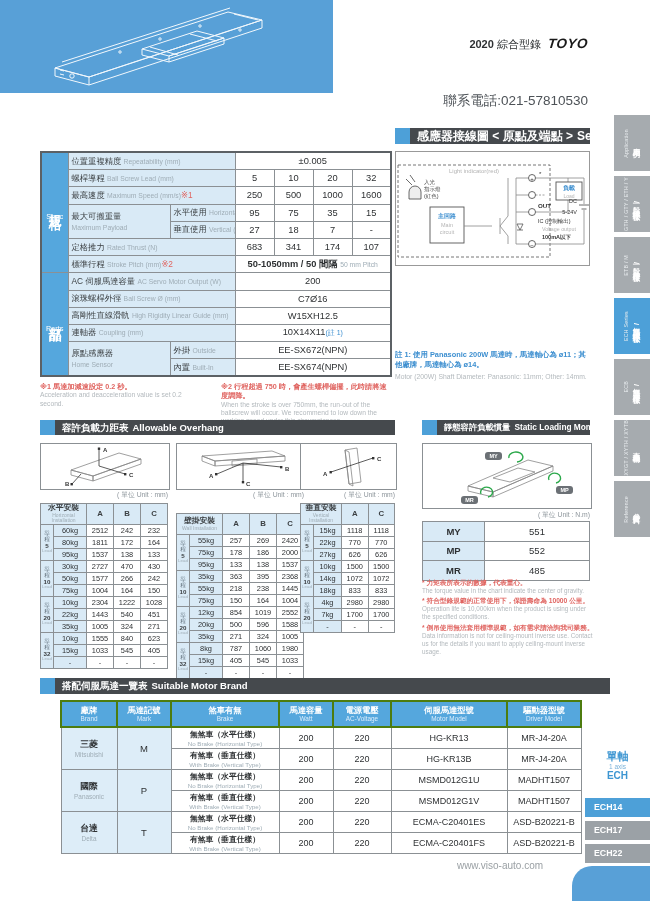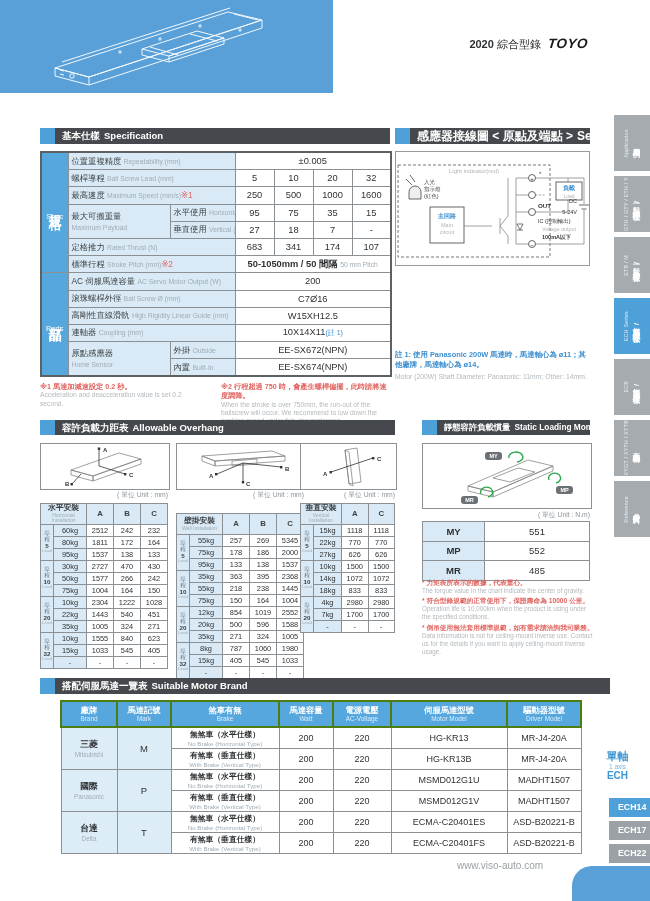--- a/index.html
+++ b/index.html
@@ -87,21 +87,21 @@
   .st-zh{writing-mode:vertical-rl;font-size:7.5px;font-weight:bold;color:#fff;letter-spacing:1px;}
   .st-en{writing-mode:vertical-rl;transform:rotate(180deg);font-size:5.2px;color:#e9edef;letter-spacing:.3px;}
 
   
   .series{left:585px;top:750px;width:65px;text-align:center;line-height:1.15;}
   .series .z{font-size:11px;font-weight:bold;color:#3d96d2;}
   .series .e{font-size:6.5px;color:#7ab2d9;}
   .series .m{font-size:10px;font-weight:bold;color:#3d96d2;}
   .ech-tabs{left:585px;top:798px;width:65px;}
   .ech-tab{height:19px;margin-bottom:4px;background:#9ba1a6;color:#fff;font-size:8.8px;font-weight:bold;
-           line-height:19px;padding-left:9px;cursor:pointer;margin-left:24px;}
+           line-height:19px;padding-left:9px;cursor:pointer;}
   .ech-tab.active{background:#4da0d8;}
   .corner{left:572px;top:866px;width:78px;height:35px;background:#58a0d7;border-top-left-radius:20px;}
   .footer{left:420px;top:860px;width:160px;text-align:center;font-size:10px;color:#9aa0a4;}
 </style>
 </head>
 <body>
 
 <div class="page">
 
   <div class="abs hero">
@@ -124,25 +124,22 @@
           <circle cx="240" cy="30" r="1.2"></circle>
       </g>
     </svg>
   </div>
 
   <div class="abs cat">
     <span class="year">2020</span>
     <span>綜合型錄</span>
     <span class="logo">TOYO</span>
   </div>
-
-  <div class="abs sec-bar" style="left:40px;top:128px;width:350px">
-    <div class="marker"></div>
-    <div class="bar"><span>基本仕樣</span><span class="ben">Specification</span></div>
-  </div>
+  <div class="abs phone">聯系電話:021-57810530</div>
+
 
   <table class="abs spec" style="left:40px;top:151px;width:350px">
     <colgroup>
         <col style="width:27px">
         <col style="width:102px">
         <col style="width:65px">
         <col style="width:39px">
         <col style="width:39px">
         <col style="width:39px">
         <col style="width:39px">
@@ -466,21 +463,21 @@
           <th>B</th>
           <th>C</th>
         </tr>
       </thead>
       <tbody>
         <tr>
           <td class="olead" rowspan="3">導<br>程<b>5</b><span class="en">Lead</span></td>
           <td class="ow">55kg</td>
           <td>257</td>
           <td>269</td>
-          <td>5345</td>
+          <td>2420</td>
         </tr>
         <tr>
           <td class="ow">75kg</td>
           <td>178</td>
           <td>186</td>
           <td>2000</td>
         </tr>
         <tr>
           <td class="ow">95kg</td>
           <td>133</td>

